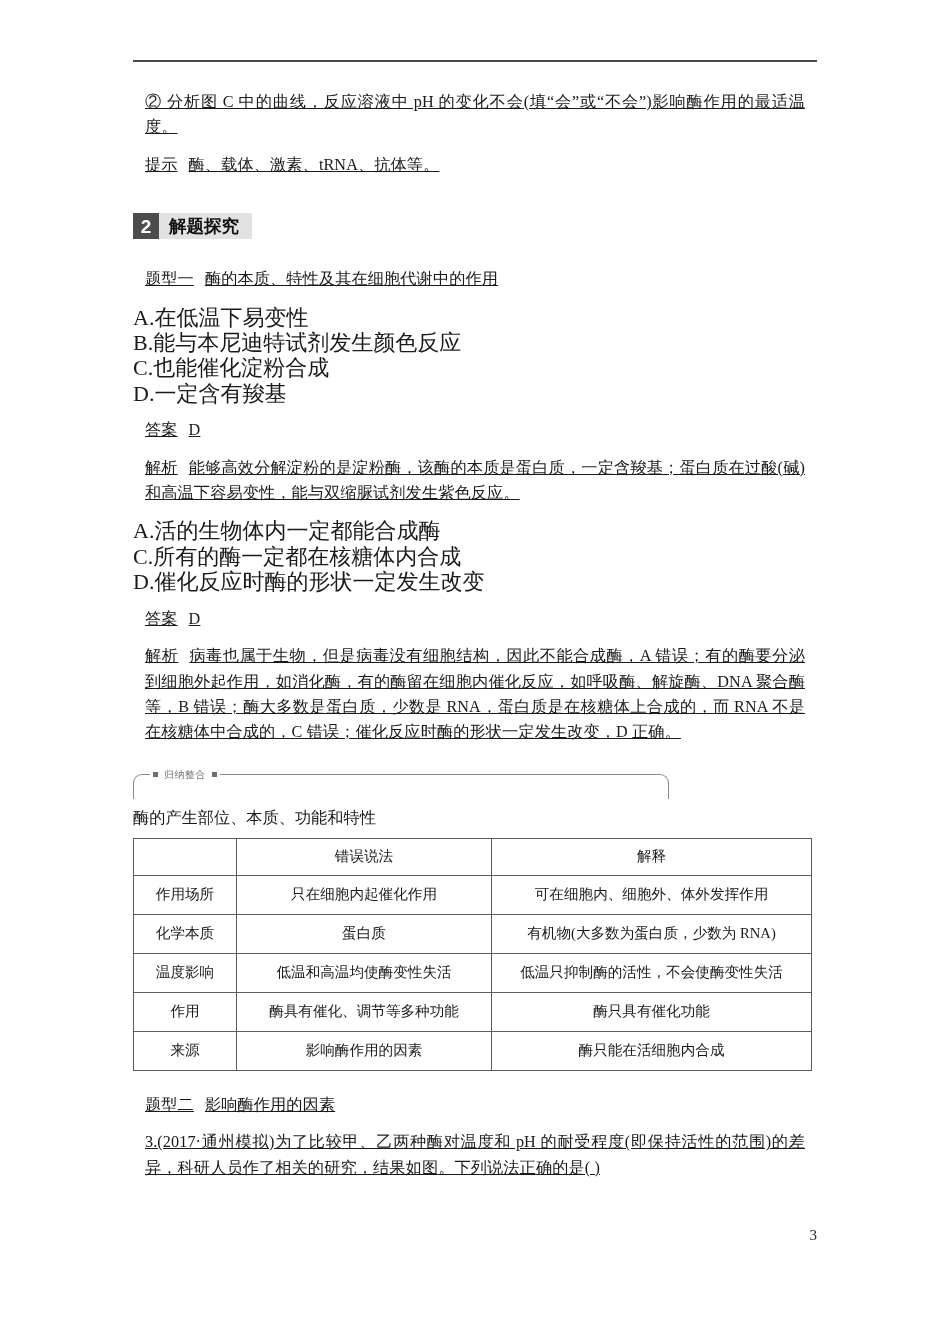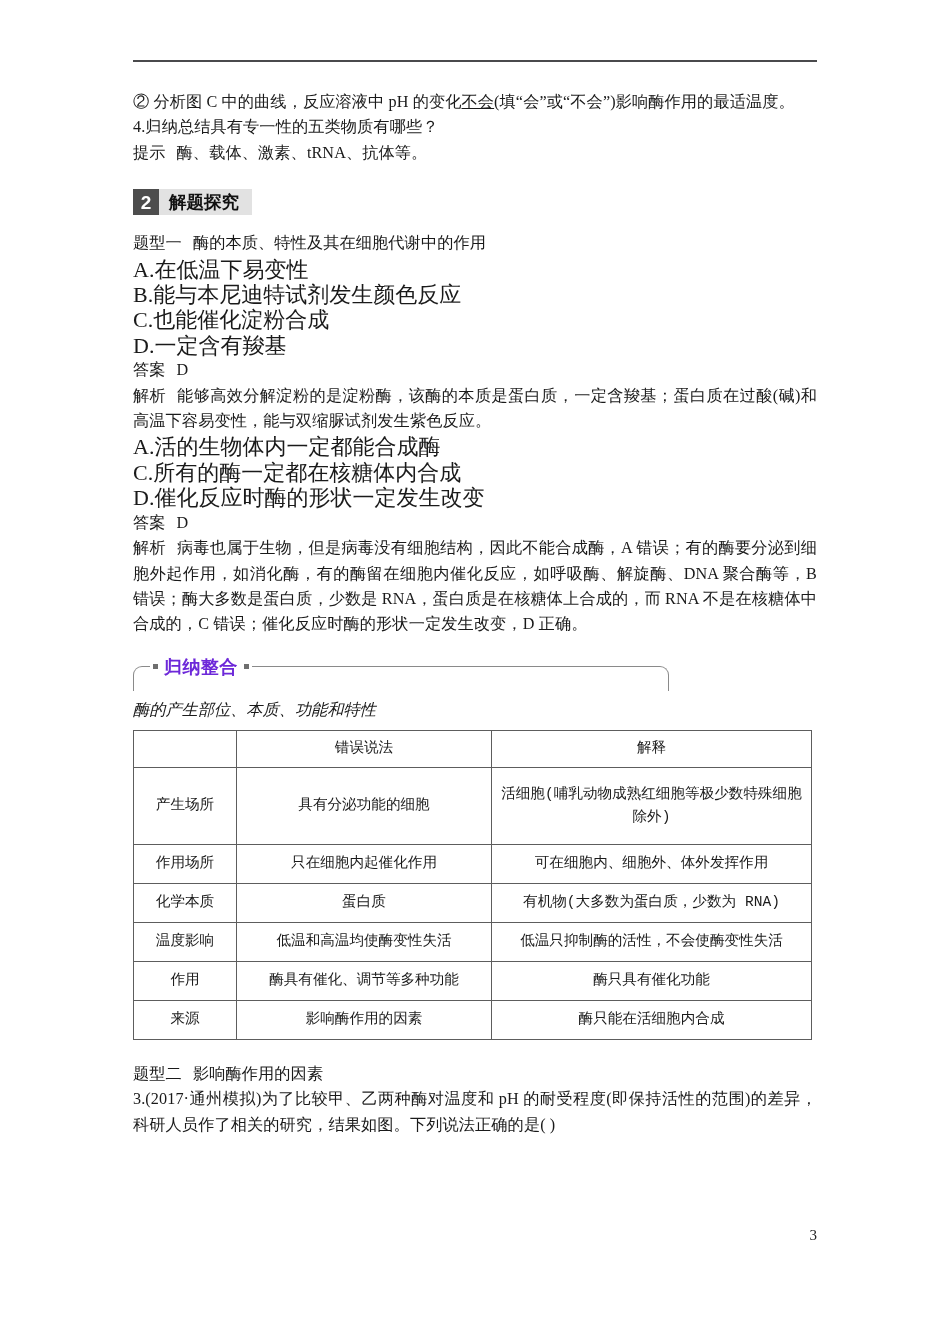--- a/index.html
+++ b/index.html
@@ -34,22 +34,23 @@
     border-top: 2.5px solid #4a4a4c;
     margin-bottom: 28px;
   }
 
   
   .para {
     font-size: 16.2px;
     line-height: 25.4px;
     text-align: justify;
     text-justify: inter-ideograph;
-    margin: 0;
+    margin: 12px;
     letter-spacing: 0.1px;
+    text-decoration: underline;
   }
   .u { text-decoration: underline; text-underline-offset: 1px; }
 
   .opt {
     font-size: 22px;
     line-height: 25.4px;
     margin: 0;
   }
   .lbl { margin-right: 11px; }
 
@@ -113,41 +114,39 @@
     align-items: center;
     gap: 6px;
     padding: 0 3px;
   }
   .sq {
     width: 5px; height: 5px;
     background: #6f6f6f;
     display: inline-block;
   }
   .guina-label {
-    font-size: 18px;
-    font-weight: bold;
+    font-size: 10px;
+    font-weight: normal;
     font-family: "Liberation Serif", serif;
-    color: #6d28d9;
+    color: #737373;
     letter-spacing: 0.4px;
   }
   .guina-subtitle {
     margin-top: 7px;
     font-size: 16.2px;
     line-height: 24px;
-    font-style: italic;
   }
 
   
   table.info {
     margin-top: 8px;
     border-collapse: collapse;
     width: 678px;
     table-layout: fixed;
     font-size: 14.6px;
-    font-family: Liberation Mono, monospace;
   }
   table.info td, table.info th {
     border: 1.1px solid #5d5d5d;
     padding: 4px 5px;
     text-align: center;
     vertical-align: middle;
     font-weight: normal;
     line-height: 23px;
   }
   table.info th { height: 28px; }
@@ -176,21 +175,20 @@
 <body>
 
 <div class="page">
   <div class="content">
 
     <div class="top-rule"></div>
 
     
     <p class="para"><span>② 分析图 C 中的曲线，反应溶液中 pH 的变化</span><span class="u">不会</span><span>(填“会”或“不会”)影响酶作用的最适温度。</span></p>
 
-    <p class="para">4.归纳总结具有专一性的五类物质有哪些？</p>
 
     <p class="para"><span>提示</span><span class="lbl"></span><span>酶、载体、激素、tRNA、抗体等。</span></p>
 
     
     <div class="section-head">
       <div class="badge-num">2</div>
       <div class="badge-title">解题探究</div>
     </div>
 
     
@@ -234,25 +232,20 @@
           <col class="col-c">
       </colgroup>
       <thead>
         <tr>
           <th></th>
           <th>错误说法</th>
           <th>解释</th>
         </tr>
       </thead>
       <tbody>
-        <tr class="tall">
-          <td class="leftcell">产生场所</td>
-          <td>具有分泌功能的细胞</td>
-          <td class="wrapjust">活细胞(哺乳动物成熟红细胞等极少数特殊细胞除外)</td>
-        </tr>
         <tr class="normal">
           <td class="leftcell">作用场所</td>
           <td>只在细胞内起催化作用</td>
           <td>可在细胞内、细胞外、体外发挥作用</td>
         </tr>
         <tr class="normal">
           <td class="leftcell">化学本质</td>
           <td>蛋白质</td>
           <td>有机物(大多数为蛋白质，少数为 RNA)</td>
         </tr>

